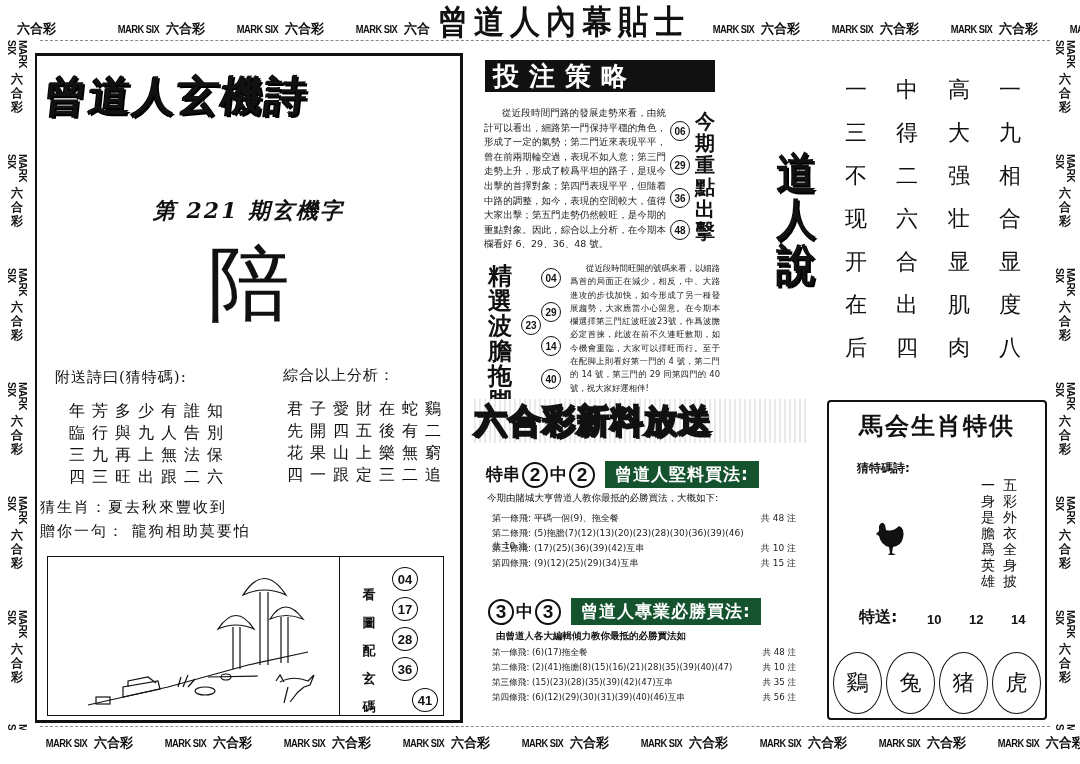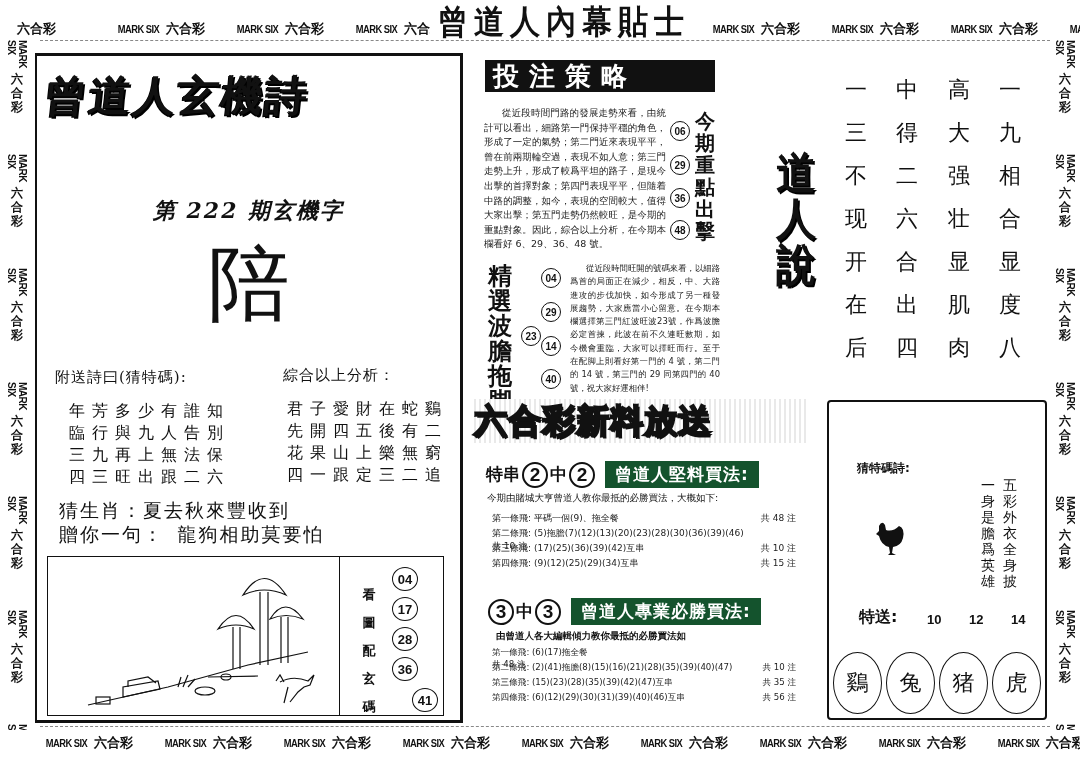--- a/index.html
+++ b/index.html
@@ -25,21 +25,21 @@
 
   .main-title { position: absolute; left: 430px; top: 2px; height: 40px; padding: 0 8px; background: #fff; font-family: "DejaVu Sans", sans-serif; font-weight: 900; font-size: 30px; letter-spacing: 6px; line-height: 40px; transform: scaleY(1.1); }
 
   
   .left-panel { position: absolute; left: 35px; top: 53px; width: 428px; height: 670px; border: 3px solid #111; border-left-width: 2px; }
   .brush-title { position: absolute; left: 8px; top: 12px; font-family: "DejaVu Sans", sans-serif; font-weight: 900; font-size: 42px; letter-spacing: 2px; text-shadow: 2px 2px 0 #000, -1px 1px 0 #000; transform: skewX(-6deg); }
   .issue-line { position: absolute; left: 0; width: 100%; top: 140px; text-align: center; font-size: 22px; font-style: italic; font-weight: 700; letter-spacing: 2px; }
   .big-char { position: absolute; left: 0; width: 100%; top: 178px; text-align: center; font-size: 82px; font-weight: 400; font-family: "DejaVu Sans", sans-serif; line-height: 100px; }
   .poem-label { position: absolute; font-size: 15px; letter-spacing: 1px; }
   .poem-block { position: absolute; font-size: 16px; letter-spacing: 7px; line-height: 22px; }
-  .single-line { position: absolute; left: 22px; font-size: 19px; letter-spacing: 2px; font-family: Liberation Mono, monospace; }
+  .single-line { position: absolute; left: 3px; font-size: 15px; letter-spacing: 2px; }
   .pic-box { position: absolute; left: 10px; top: 500px; width: 397px; height: 160px; border: 1.5px solid #111; }
   .pic-area { position: absolute; left: 0; top: 0; width: 292px; height: 100%; border-right: 1.5px solid #111; }
   .pic-side { position: absolute; left: 292px; top: 0; width: 103px; height: 100%; }
   .pic-label { position: absolute; left: 22px; top: 24px; font-family: "DejaVu Sans", sans-serif; font-weight: 900; font-size: 13px; line-height: 28px; width: 14px; text-align: center; }
   .circ-num { position: absolute; left: 52px; width: 26px; height: 24px; border: 1.5px solid #111; border-radius: 50%; font-family: "Liberation Sans", sans-serif; font-weight: 700; font-size: 13px; display: flex; align-items: center; justify-content: center; }
 
   
   .strategy-head { position: absolute; left: 485px; top: 60px; width: 230px; height: 32px; background: #111; color: #fff; font-family: "DejaVu Sans", sans-serif; font-weight: 900; font-size: 26px; letter-spacing: 10px; line-height: 32px; padding-left: 8px; }
   .para { position: absolute; font-family: "DejaVu Sans", sans-serif; font-size: 9.5px; line-height: 14.6px; color: #222; text-align: justify; }
   .vert-big { position: absolute; font-family: "DejaVu Sans", sans-serif; font-weight: 900; font-size: 21px; line-height: 25px; width: 24px; text-align: center; }
@@ -170,21 +170,21 @@
       <span class="en">MARK SIX</span>
       <span class="zh">六合彩</span>
     </div>
   <div class="vmk">
       <span class="en">MARK SIX</span>
     </div>
 </div>
 
 <div class="left-panel">
   <div class="brush-title">曾道人玄機詩</div>
-  <div class="issue-line">第 222 期玄機字</div>
+  <div class="issue-line">第 221 期玄機字</div>
   <div class="big-char">陪</div>
 
   <div class="poem-label" style="left:18px; top:312px;">附送詩曰(猜特碼):</div>
   <div class="poem-block" style="left:32px; top:344px;">
     <div>年芳多少有誰知</div>
     <div>臨行與九人告別</div>
     <div>三九再上無法保</div>
     <div>四三旺出跟二六</div>
   </div>
 
@@ -236,21 +236,21 @@
 
 <div class="strategy-head">投注策略</div>
 <div class="para" style="left:484px; top:106px; width:182px; text-indent:18px;">從近段時間門路的發展走勢來看，由統計可以看出，細路第一門保持平穩的角色，形成了一定的氣勢；第二門近來表現平平，曾在前兩期輪空過，表現不如人意；第三門走勢上升，形成了較爲平坦的路子，是現今出擊的首擇對象；第四門表現平平，但隨着中路的調整，如今，表現的空間較大，值得大家出擊；第五門走勢仍然較旺，是今期的重點對象。因此，綜合以上分析，在今期本欄看好 6、29、36、48 號。</div>
 <div class="small-circ" style="left:670px; top:121px;">06</div>
 <div class="small-circ" style="left:670px; top:155px;">29</div>
 <div class="small-circ" style="left:670px; top:188px;">36</div>
 <div class="small-circ" style="left:670px; top:220px;">48</div>
 <div class="vert-big" style="left:693px; top:110px; font-size:20px; line-height:22px;">今期重點出擊</div>
 
 <div class="vert-big" style="left:486px; top:264px; width:28px; font-size:24px; line-height:25px;">精選波膽拖脚</div>
-<div class="small-circ" style="left:521px; top:315px;margin-top:11px;">23</div>
+<div class="small-circ" style="left:521px; top:315px;">23</div>
 <div class="small-circ" style="left:541px; top:268px;">04</div>
 <div class="small-circ" style="left:541px; top:302px;">29</div>
 <div class="small-circ" style="left:541px; top:336px;">14</div>
 <div class="small-circ" style="left:541px; top:369px;">40</div>
 <div class="para" style="left:570px; top:262px; width:150px; font-size:8.4px; line-height:13.3px; text-indent:16px;">從近段時間旺開的號碼來看，以細路爲首的局面正在減少，相反，中、大路進攻的步伐加快，如今形成了另一種發展趨勢，大家應當小心留意。在今期本欄選擇第三門紅波旺波23號，作爲波膽必定首揀，此波在前不久連旺數期，如今機會重臨，大家可以擇旺而行。至于在配脚上則看好第一門的 4 號，第二門的 14 號，第三門的 29 同第四門的 40 號，祝大家好運相伴!</div>
 
 <div class="dao-title">道人說</div>
 <div class="poem-col" style="left:842px;">
   <div>一</div>
   <div>三</div>
@@ -319,38 +319,39 @@
 
 <div class="sub-head" style="left:486px; top:598px;">
   <span class="pre">
     <span class="num-circ">3</span>
     <span>中</span>
     <span class="num-circ">3</span>
   </span>
   <span class="box">曾道人專業必勝買法:</span>
 </div>
 <div class="intro" style="left:496px; top:630px; font-weight:700;">由曾道人各大編輯傾力教你最抵的必勝買法如</div>
-<div class="bet-row" style="top:647px; font-size:8.6px;flex-direction:column;">
+<div class="bet-row" style="top:647px; font-size:8.6px;">
     <span><span>第一條飛:</span> <span>(6)(17)拖全餐</span></span>
     <span>共 48 注</span>
   </div>
 <div class="bet-row" style="top:662px; font-size:8.6px;">
     <span><span>第二條飛:</span> <span>(2)(41)拖膽(8)(15)(16)(21)(28)(35)(39)(40)(47)</span></span>
     <span>共 10 注</span>
   </div>
 <div class="bet-row" style="top:677px; font-size:8.6px;">
     <span><span>第三條飛:</span> <span>(15)(23)(28)(35)(39)(42)(47)互串</span></span>
     <span>共 35 注</span>
   </div>
 <div class="bet-row" style="top:692px; font-size:8.6px;">
     <span><span>第四條飛:</span> <span>(6)(12)(29)(30)(31)(39)(40)(46)互串</span></span>
     <span>共 56 注</span>
   </div>
 
 <div class="horse-box">
+  <div class="horse-title">馬会生肖特供</div>
   <div class="guess-label">猜特碼詩:</div>
   <svg class="rooster" viewBox="0 0 34 38">
     <path d="M6 6 Q9 0 12 5 L13 10 Q20 12 26 6 Q32 8 30 18 Q28 26 20 27 L19 33 L23 35 L15 35 L17 33 L16 27 Q8 25 6 16 L3 14 L6 11 Z" fill="#111"></path>
   </svg>
   <div class="vpoem" style="left:172px;">五彩外衣全身披</div>
   <div class="vpoem" style="left:150px;">一身是膽爲英雄</div>
   <div class="special-label">特送:</div>
   <div class="special-num" style="left:98px;">10</div>
   <div class="special-num" style="left:140px;">12</div>
   <div class="special-num" style="left:182px;">14</div>

